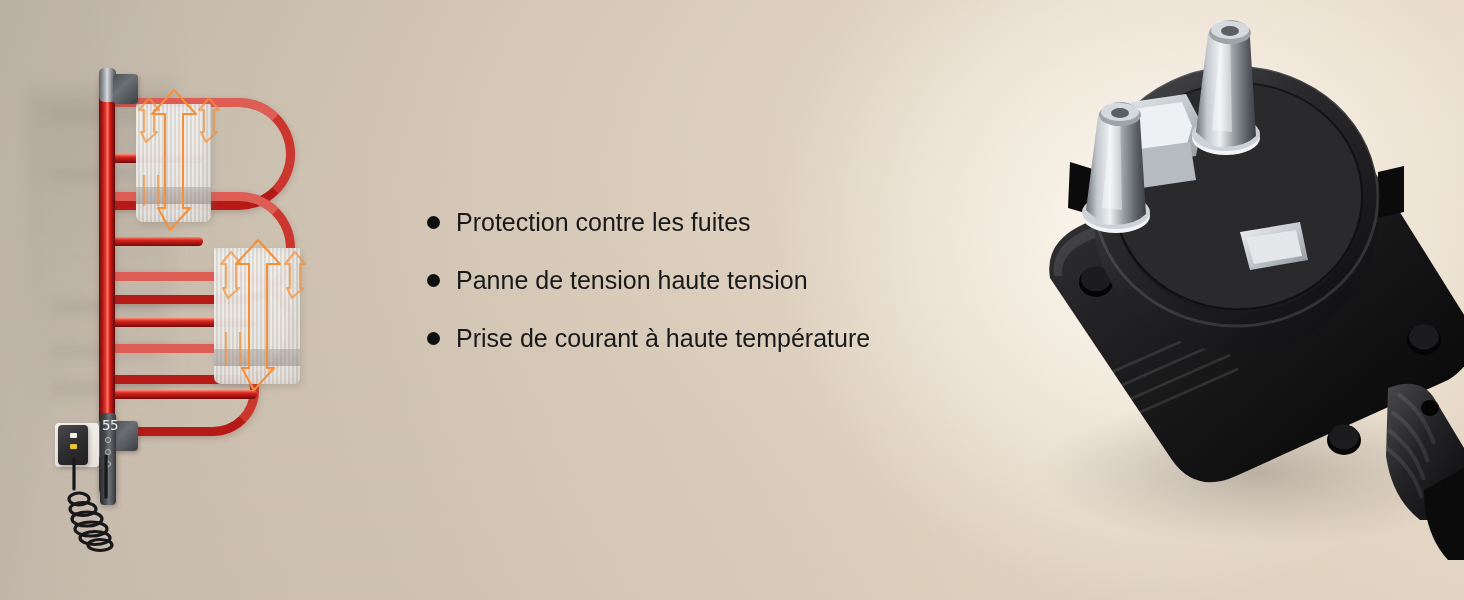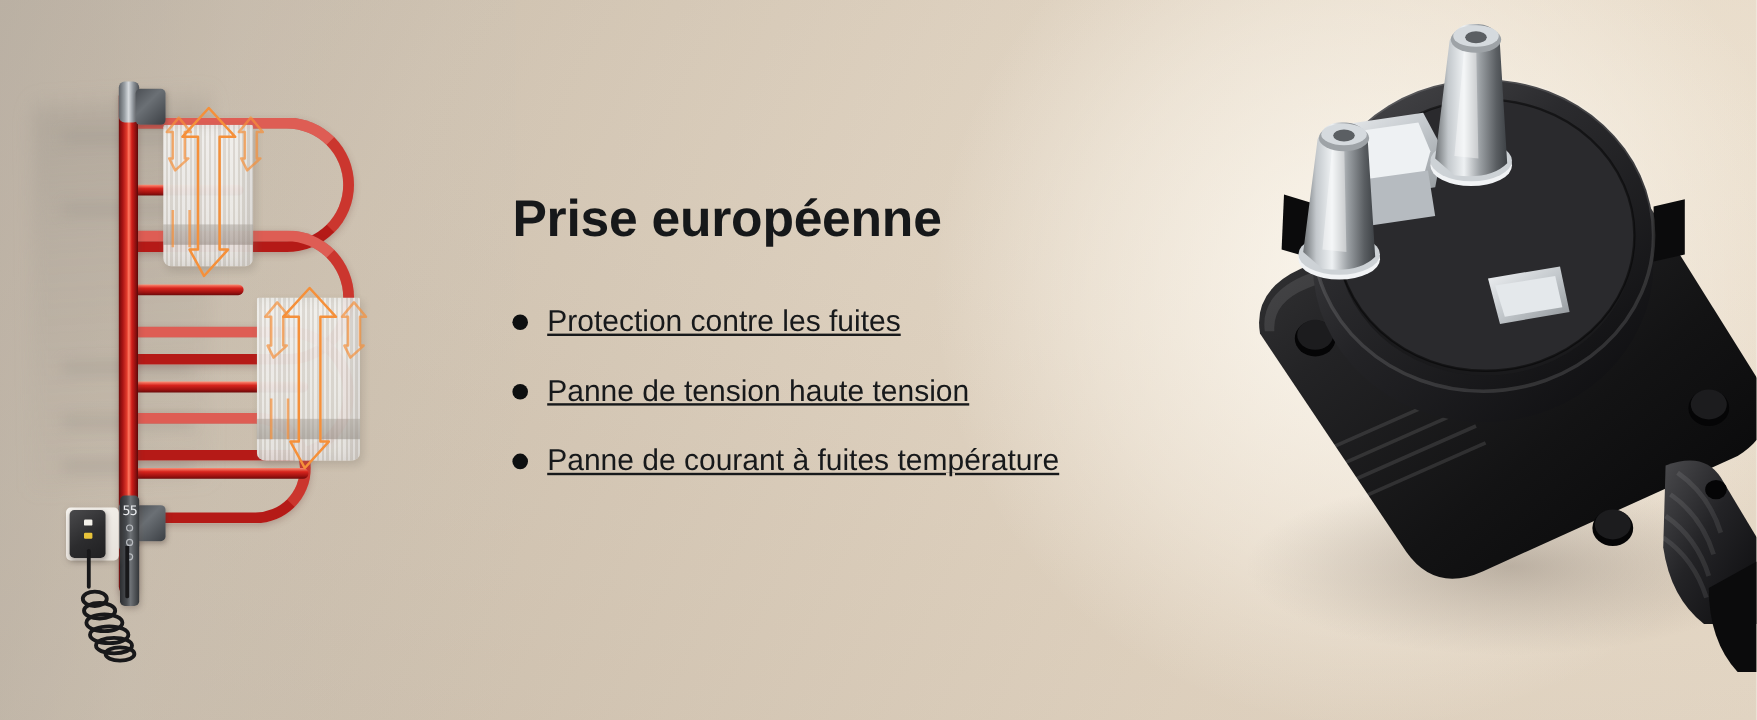--- a/index.html
+++ b/index.html
@@ -150,21 +150,21 @@
 
   .panel {
     position: absolute; left: 100px; top: 413px; width: 16px; height: 92px;
     border-radius: 4px;
     background: linear-gradient(90deg, #2c2e31 0%, #4a4d51 35%, #6e7276 55%, #34373a 100%);
     box-shadow: 1px 2px 5px rgba(80,65,60,.35);
   }
   .panel-num {
     position: absolute; left: 102px; top: 421px; width: 13px;
     color: #e9ebee; font-family: "DejaVu Sans Mono", monospace;
-    font-size: 11px; letter-spacing: -.5px; line-height: 9px;
+    font-size: 14px; letter-spacing: -.5px; line-height: 9px;
   }
   .panel-dot {
     position: absolute; left: 105px; width: 6px; height: 6px;
     border: 1px solid #b9bcc0; border-radius: 50%;
   }
   .pd1 { top: 437px; } .pd2 { top: 449px; } .pd3 { top: 461px; }
 
   .cord-svg { position: absolute; left: 46px; top: 455px; width: 110px; height: 110px; }
 
   
@@ -183,21 +183,21 @@
   .bullet-row {
     display: flex; align-items: center;
     height: 26px; margin-bottom: 32px;
   }
   .bullet-dot {
     width: 13px; height: 13px; border-radius: 50%;
     background: #0d0f10; flex: none; margin-right: 16px;
   }
   .bullet-text {
     font-size: 25px; font-weight: 400; color: #17191b;
-    line-height: 26px; white-space: nowrap; text-decoration: underline;
+    line-height: 26px; white-space: nowrap;
   }
 
   
   .plug-scene { position: absolute; left: 1000px; top: 20px; width: 464px; height: 560px; }
   .plug-svg   { position: absolute; left: 0; top: 0; width: 464px; height: 560px; }
 </style>
 </head>
 <body>
 
 <div id="banner">
@@ -274,34 +274,33 @@
         <ellipse cx="41" cy="64" rx="15" ry="7"></ellipse>
         <ellipse cx="45" cy="74" rx="16" ry="7"></ellipse>
         <ellipse cx="49" cy="83" rx="15" ry="6.5"></ellipse>
         <ellipse cx="54" cy="90" rx="12" ry="5.5"></ellipse>
       </g>
     </svg>
   </div>
 
   <div class="copy">
 
-    <h1 class="headline">Prise européenne</h1>
 
     <ul class="bullets">
       <li class="bullet-row">
         <span class="bullet-dot"></span>
         <span class="bullet-text">Protection contre les fuites</span>
       </li>
       <li class="bullet-row">
         <span class="bullet-dot"></span>
         <span class="bullet-text">Panne de tension haute tension</span>
       </li>
       <li class="bullet-row">
         <span class="bullet-dot"></span>
-        <span class="bullet-text">Panne de courant à fuites température</span>
+        <span class="bullet-text">Prise de courant à haute température</span>
       </li>
     </ul>
   </div>
 
   <div class="plug-scene">
     <svg class="plug-svg" viewBox="0 0 464 560">
       <defs>
         <linearGradient id="bodyG" x1="0" y1="0" x2="1" y2="1">
           <stop offset="0" stop-color="#3a3a3c"></stop>
           <stop offset=".30" stop-color="#232325"></stop>

